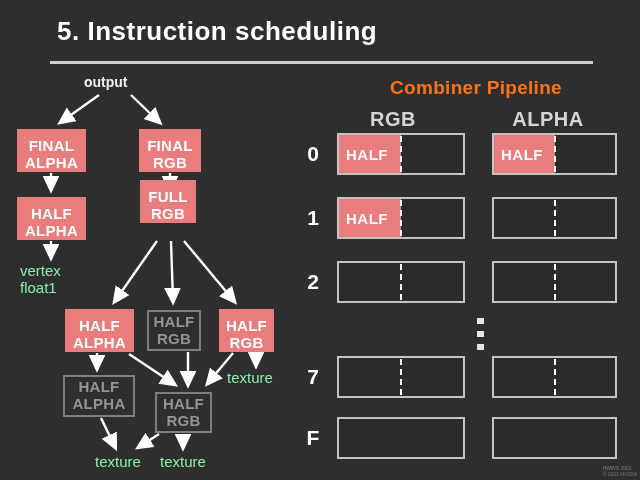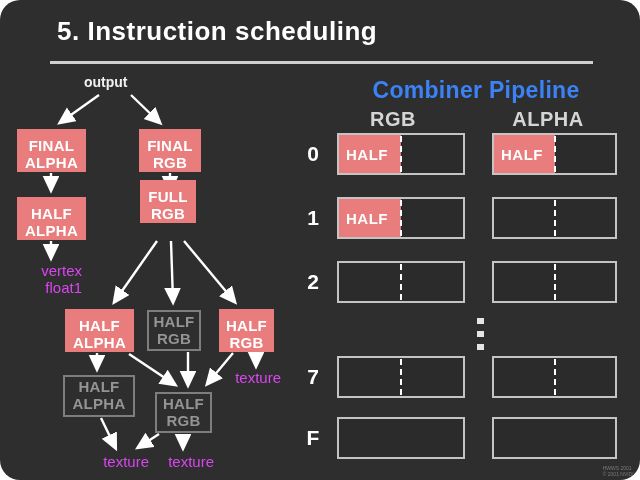--- a/index.html
+++ b/index.html
@@ -1,20 +1,19 @@
 <!DOCTYPE html>
 <html><head>
 <meta charset="utf-8">
 <style>
   html,body { margin:0; padding:0; }
   .slide {
     position:relative; width:640px; height:480px; overflow:hidden;
     background:#2e2e2e;
     font-family:"Liberation Sans", sans-serif;
-    border-radius:20px;
   }
   .title {
     position:absolute; left:57px; top:16px;
     font-size:26px; font-weight:bold; color:#ffffff; letter-spacing:0.5px;
     white-space:nowrap;
   }
   .title-rule {
     position:absolute; left:50px; top:61px; width:543px; height:3px;
     background:#cfcfcf;
   }
@@ -24,30 +23,30 @@
   .node {
     position:absolute; box-sizing:border-box;
     display:flex; flex-direction:column; align-items:center; justify-content:center;
     font-weight:bold; font-size:15px; line-height:1.12; text-align:center;
     letter-spacing:0.3px;
   }
   .node.pink { background:#e97c7c; color:#ffffff;justify-content:flex-end; }
   .node.gray { border:2px solid #7e7e7e; color:#949494; background:transparent; }
 
   .dlabel {
-    position:absolute; color:#d946ef; font-size:15px; text-align:right; line-height:1.1;
+    position:absolute; color:#86efac; font-size:15px; text-align:left; line-height:1.1;
   }
   .outlabel {
     position:absolute; color:#f0f0f0; font-size:14px; font-weight:bold; text-align:left;
   }
 
   
   .pl-title {
     position:absolute; left:370px; top:77px; width:212px; text-align:center;
-    color:#3b82f6; font-size:23px; font-weight:bold; letter-spacing:0.3px;
+    color:#f97316; font-size:19px; font-weight:bold; letter-spacing:0.3px;
   }
   .col-header {
     position:absolute; top:108px; color:#d5d5d5; font-size:20px; font-weight:bold;
     text-align:center; letter-spacing:0.5px;
   }
   .row-label {
     position:absolute; width:26px; text-align:center;
     color:#ffffff; font-size:21px; font-weight:bold;
   }
   .pbox {

